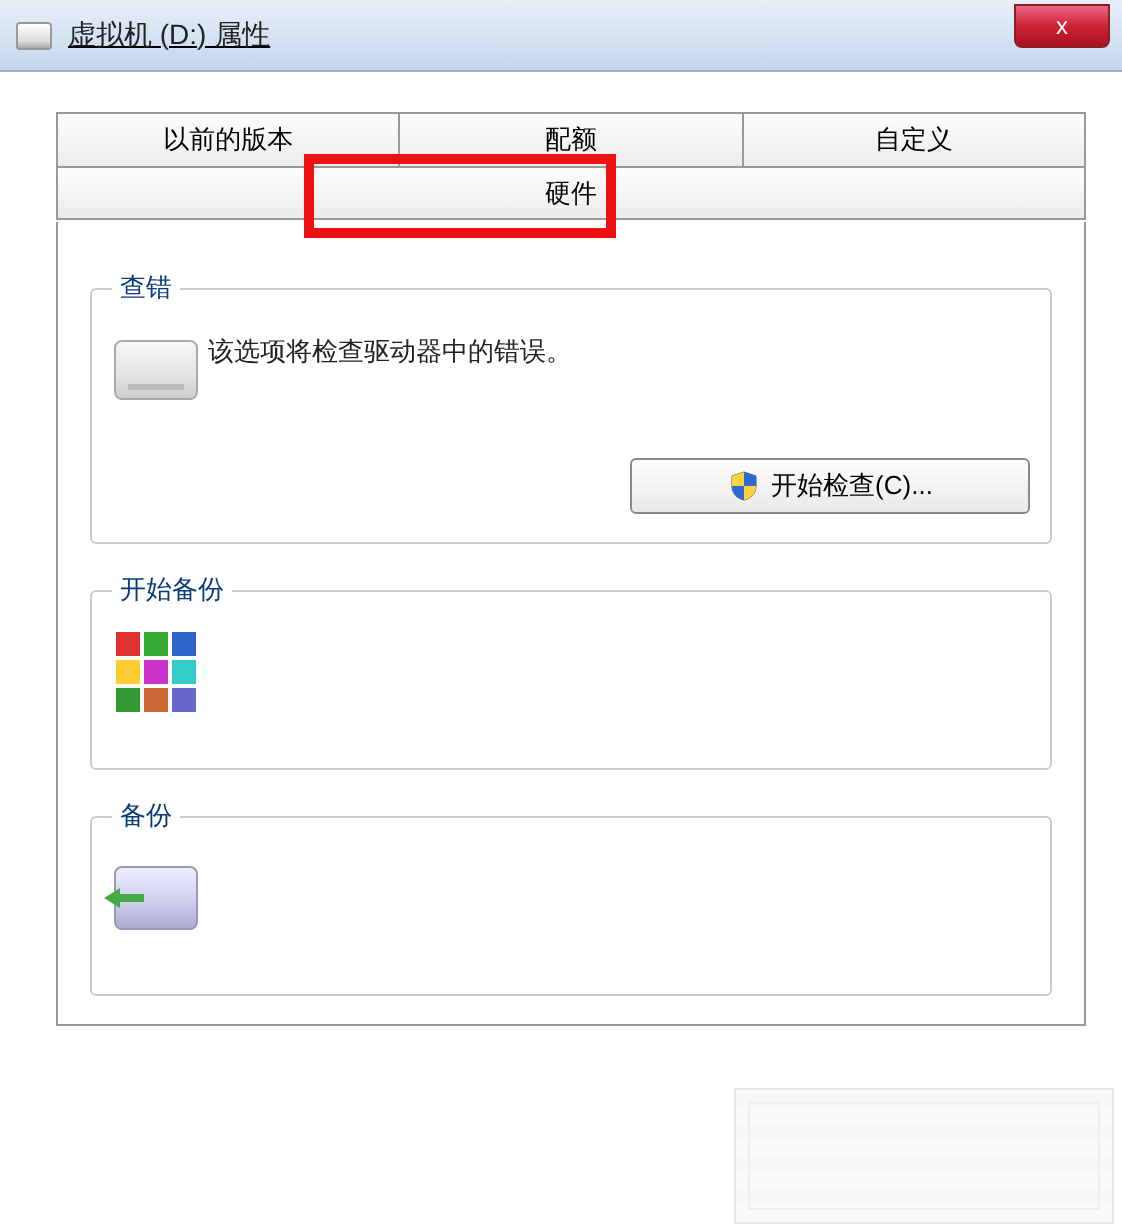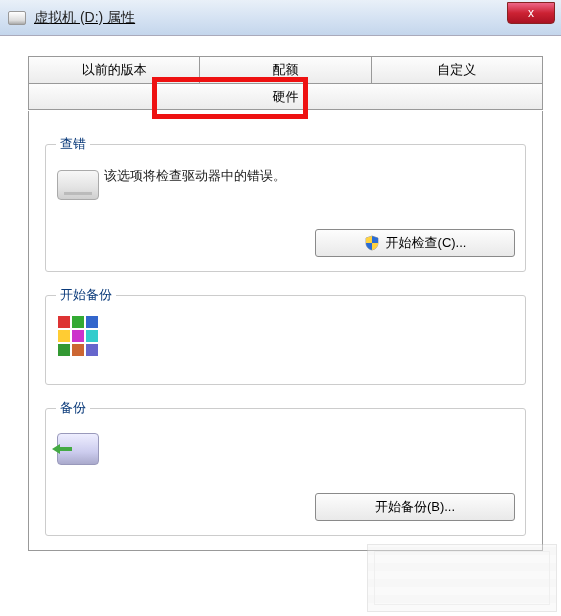--- a/index.html
+++ b/index.html
@@ -286,24 +286,19 @@
         </div>
       </fieldset>
 
       <fieldset class="group">
         <legend>备份</legend>
         <div class="group-body">
           <div class="group-icon">
               <div class="ic-backup"></div>
             </div>
         </div>
-        <div class="group-btn-row">
-          <button class="action">
-            <span>开始备份(B)...</span>
-          </button>
-        </div>
       </fieldset>
 
     </div>
 
     <div class="watermark"></div>
   </div>
 </div>
 
 </body></html>

